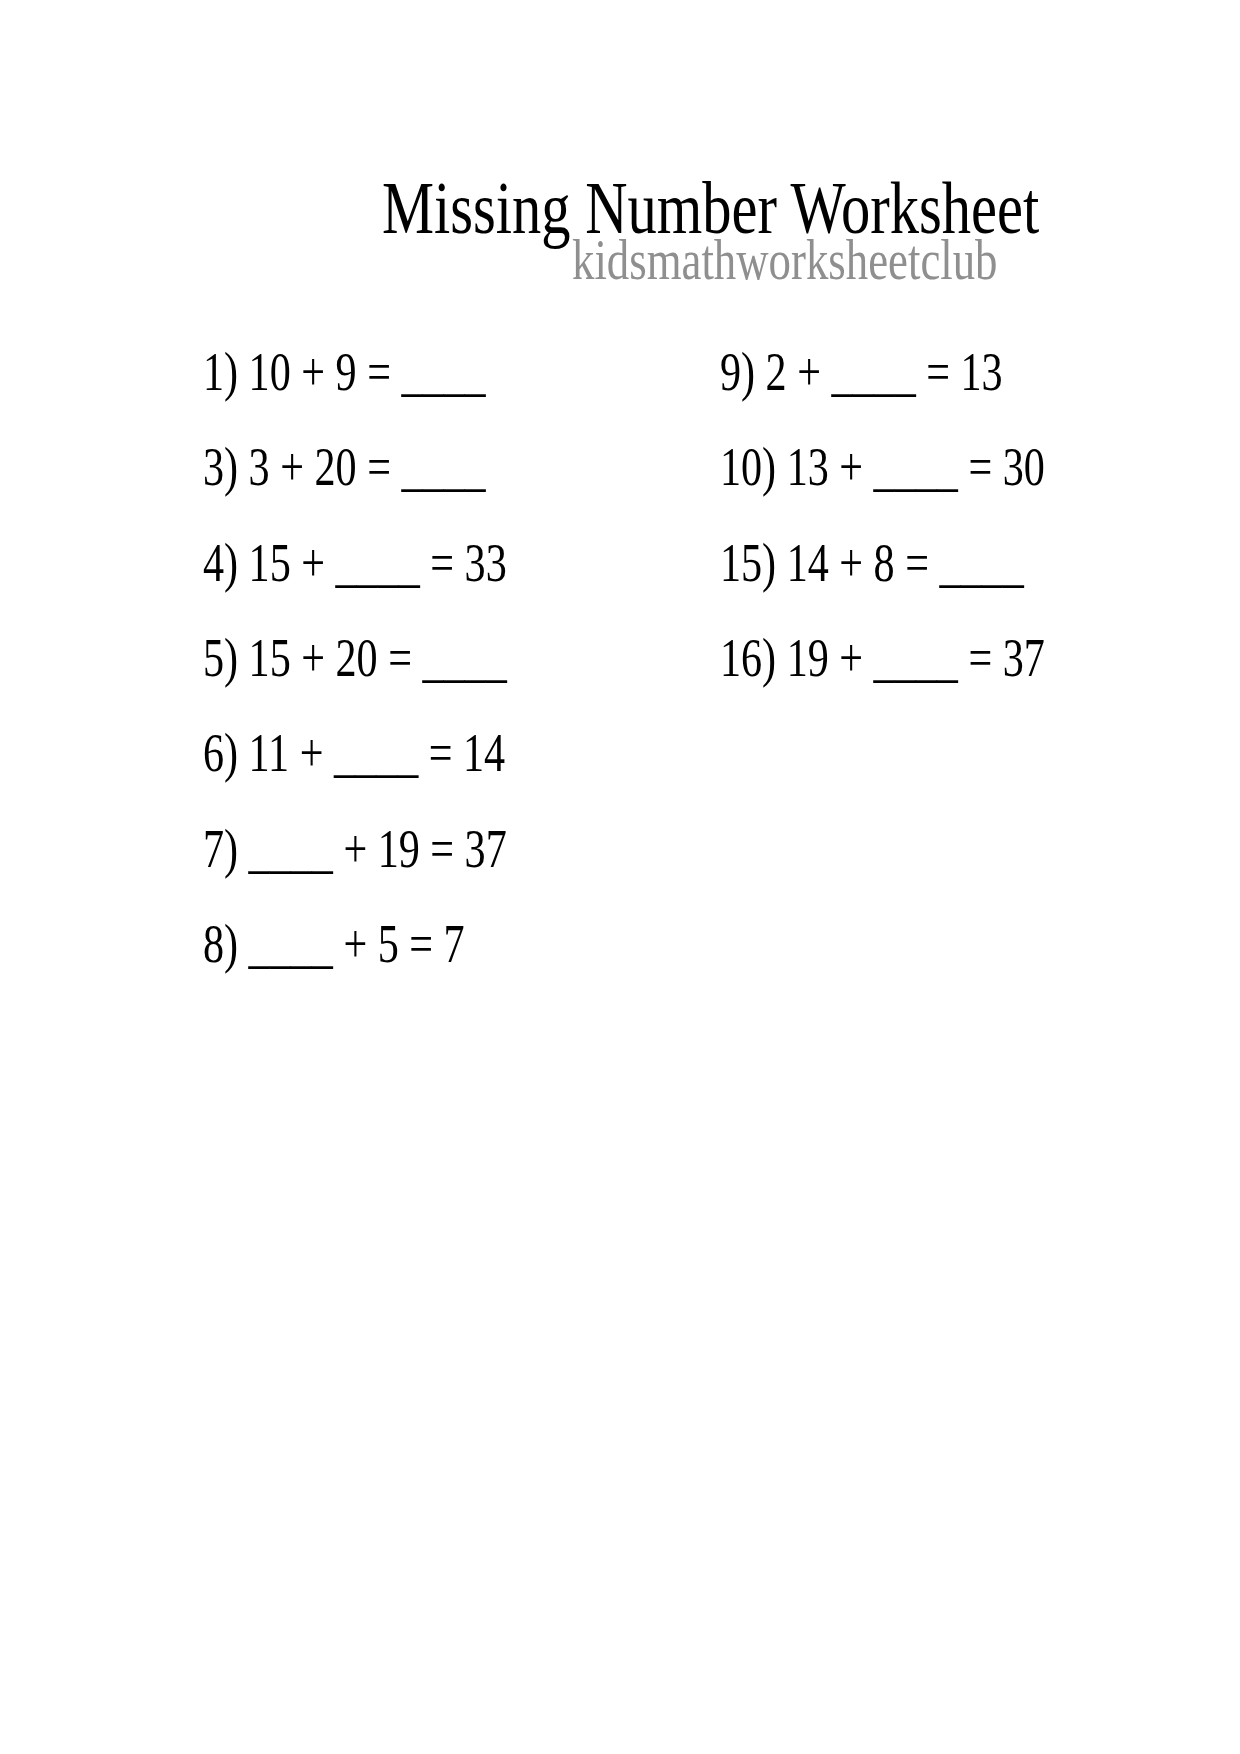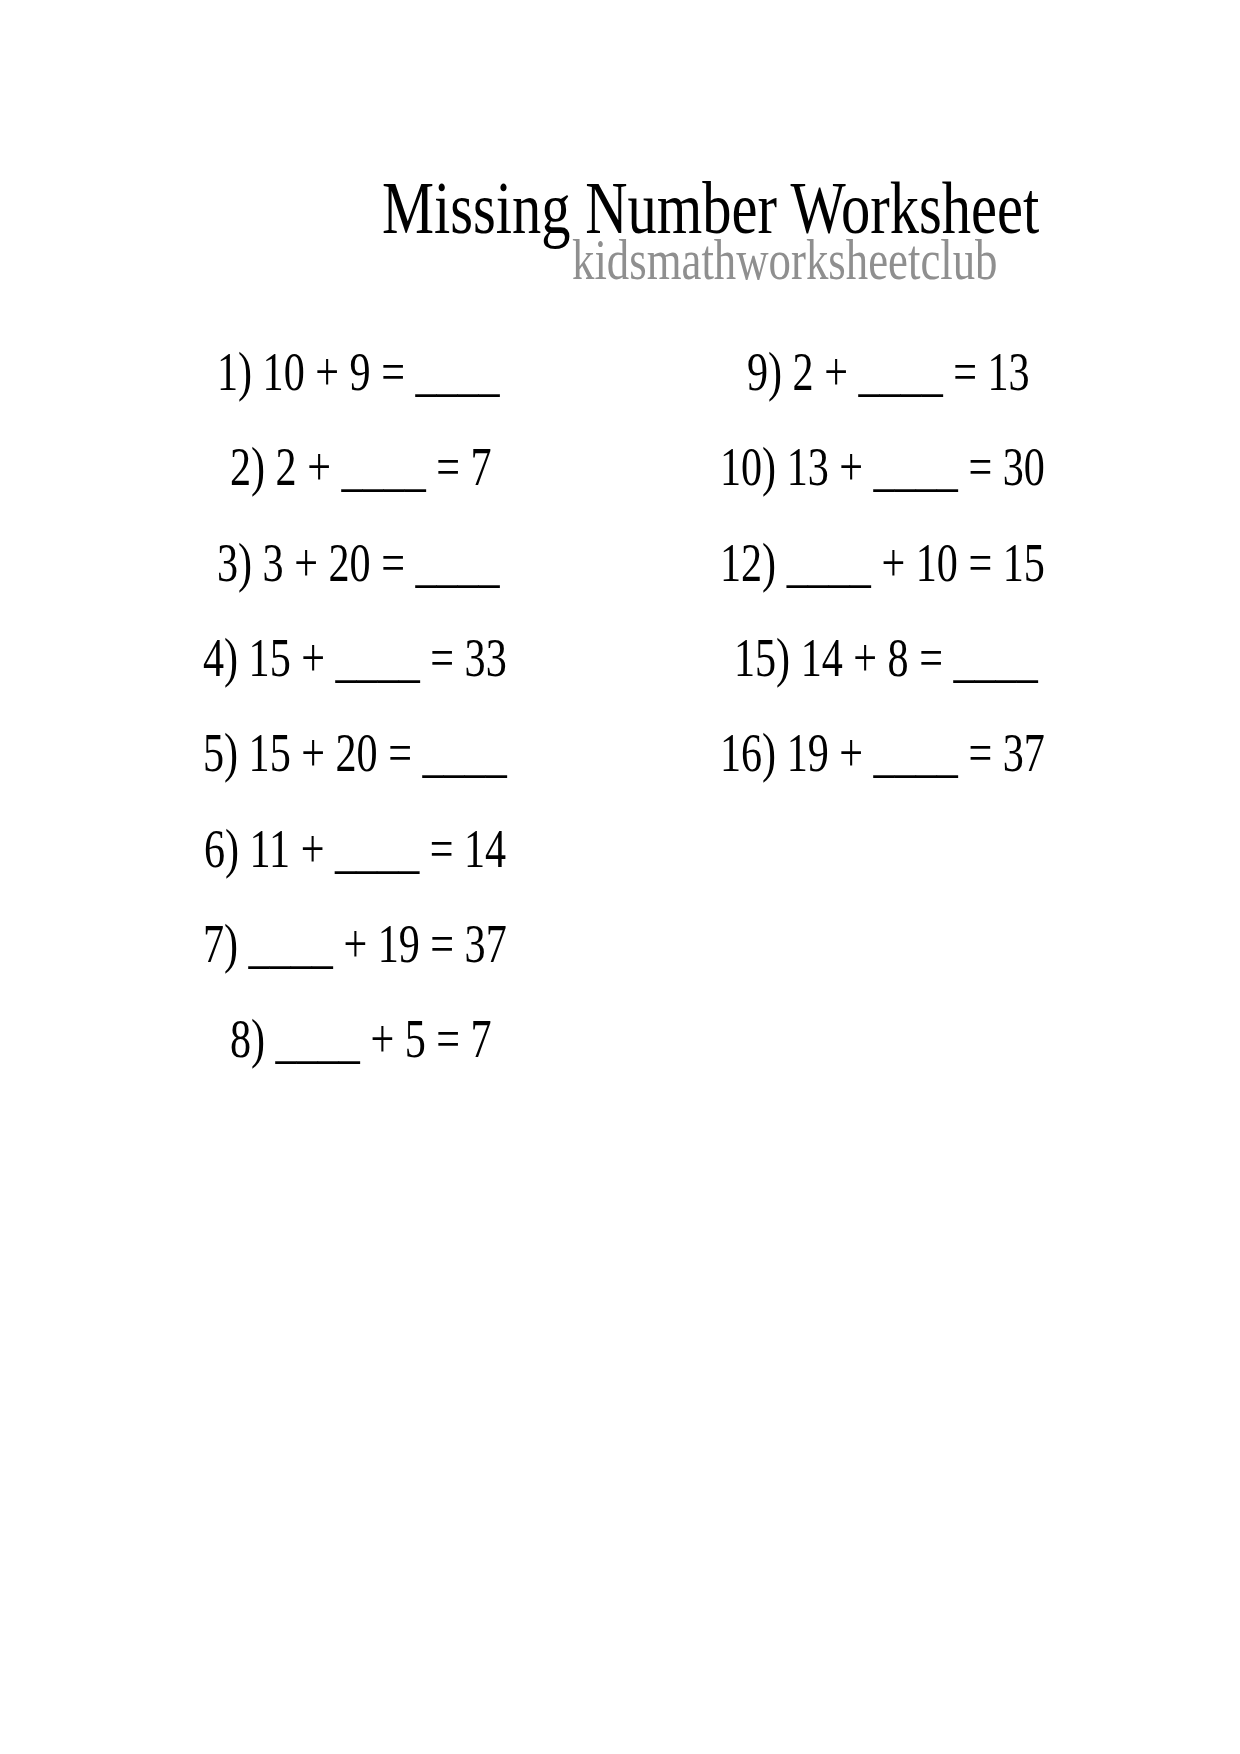--- a/index.html
+++ b/index.html
@@ -47,48 +47,45 @@
     top: 325px;
   }
   #col-left  { left: 203px; }
   #col-right { left: 720px; }
   .prow {
     height: 95.33px;
     line-height: 95.33px;
     font-size: 54px;
     color: #000000;
     white-space: pre;
-    text-align: center;
   }
 </style>
 </head>
 <body>
 
 <div id="page">
 
   <div id="title">
     <span class="condensed">Missing Number Worksheet</span>
   </div>
 
   <div id="subtitle">
     <span class="condensed">kidsmathworksheetclub</span>
   </div>
 
   <div id="col-left" class="col">
     <div class="prow"><span class="condensed">1) 10 + 9 = ____</span></div>
-    <div class="prow"><span class="condensed">2) 2 + ____ = 7</span></div>
     <div class="prow"><span class="condensed">3) 3 + 20 = ____</span></div>
     <div class="prow"><span class="condensed">4) 15 + ____ = 33</span></div>
     <div class="prow"><span class="condensed">5) 15 + 20 = ____</span></div>
     <div class="prow"><span class="condensed">6) 11 + ____ = 14</span></div>
     <div class="prow"><span class="condensed">7) ____ + 19 = 37</span></div>
     <div class="prow"><span class="condensed">8) ____ + 5 = 7</span></div>
   </div>
 
   <div id="col-right" class="col">
     <div class="prow"><span class="condensed">9) 2 + ____ = 13</span></div>
     <div class="prow"><span class="condensed">10) 13 + ____ = 30</span></div>
-    <div class="prow"><span class="condensed">12) ____ + 10 = 15</span></div>
     <div class="prow"><span class="condensed">15) 14 + 8 = ____</span></div>
     <div class="prow"><span class="condensed">16) 19 + ____ = 37</span></div>
   </div>
 
 </div>
 
 </body></html>

